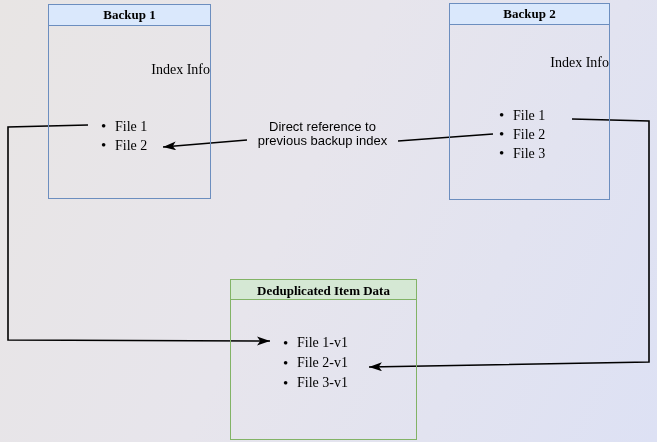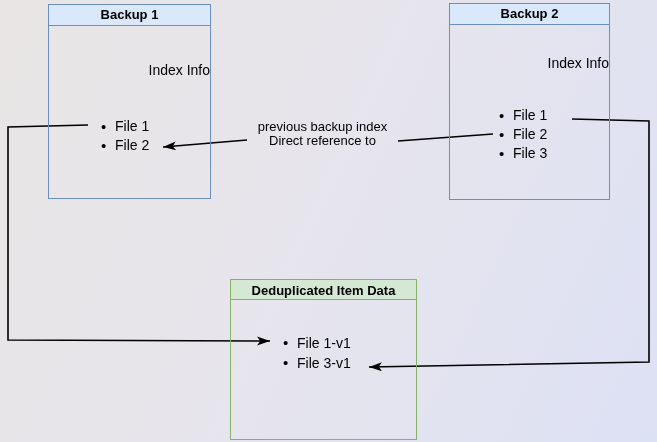--- a/index.html
+++ b/index.html
@@ -18,20 +18,21 @@
   svg.connectors {
     position: absolute;
     left: 0; top: 0;
     width: 657px; height: 442px;
     pointer-events: none;
   }
   .node {
     position: absolute;
     border: 1.5px solid;
     background: transparent;
+    font-family: Liberation Serif, serif;
   }
   .node-header {
     border-bottom: 1.5px solid;
     border-color: inherit;
     text-align: center;
     font-weight: bold;
     font-size: 13px;
   }
   .node.blue { border-color: #6c8ebf; }
   .node.blue .node-header { background: #dae8fc; line-height: 20px; height: 21px; }
@@ -112,22 +113,23 @@
       <li>File 1</li>
       <li>File 2</li>
       <li>File 3</li>
     </ul>
   </div>
 
   <div class="node green" id="dedup">
     <div class="node-header">Deduplicated Item Data</div>
     <ul class="file-list">
       <li>File 1-v1</li>
+      <li>File 2-v1</li>
       <li>File 3-v1</li>
     </ul>
   </div>
 
   <div class="edge-label">
+    <div>Direct reference to</div>
     <div>previous backup index</div>
-    <div>Direct reference to</div>
   </div>
 
 </div>
 
 </body></html>

